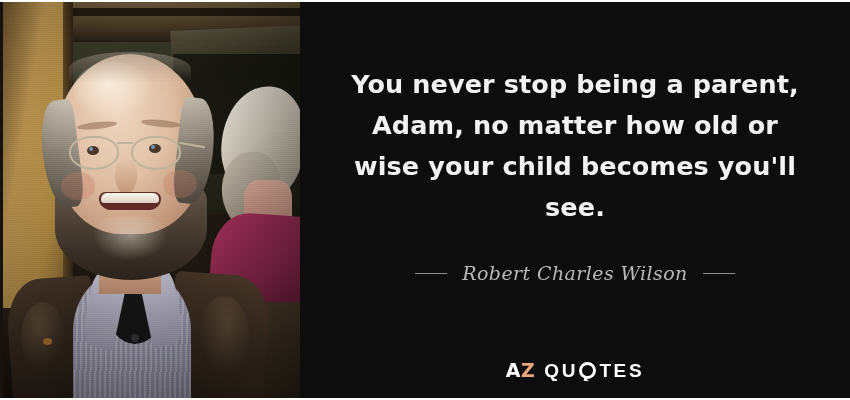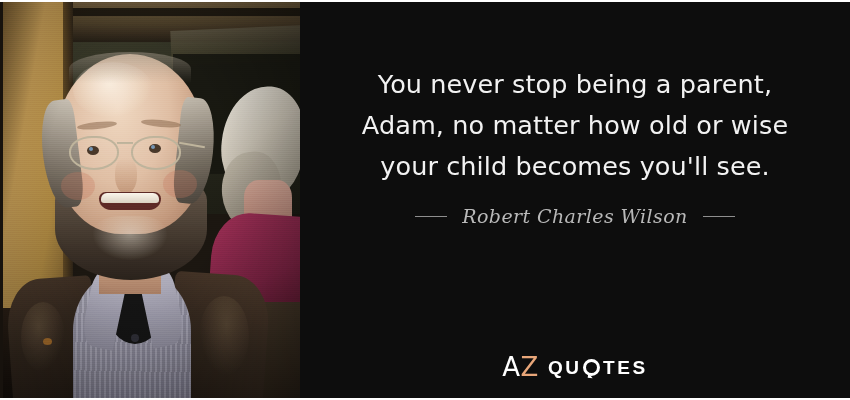--- a/index.html
+++ b/index.html
@@ -276,28 +276,28 @@
     align-items:center;
   }
 
   .quote-text {
     width:470px;
     margin-top:62px;
     text-align:center;
     color:#f2f2f2;
     font-family:"DejaVu Sans", sans-serif;
     font-size:25.5px;
-    font-weight:400;
+    font-weight:700;
     line-height:41px;
     letter-spacing:.1px;
     white-space:pre-line;
   }
 
   .attribution {
-    margin-top:18px;
+    margin-top:34px;
     display:flex;
     align-items:center;
     justify-content:center;
     gap:15px;
   }
   .attr-dash {
     display:block;
     width:32px; height:1px;
     background:#8e8e8e;
   }
@@ -314,22 +314,22 @@
   .logo {
     position:absolute;
     left:0; right:0;
     bottom:18px;
     display:flex;
     align-items:center;
     justify-content:center;
   }
   .logo-az {
     font-family:"DejaVu Sans", sans-serif;
-    font-weight:normal;
-    font-size:26px;
+    font-weight:bold;
+    font-size:19px;
     letter-spacing:.5px;
     line-height:1;
   }
   .logo-a { color:#ffffff; }
   .logo-z { color:#e8a679; }
   .logo-quotes {
     margin-left:9px;
     display:flex;
     align-items:center;
     font-family:Liberation Sans, sans-serif;

